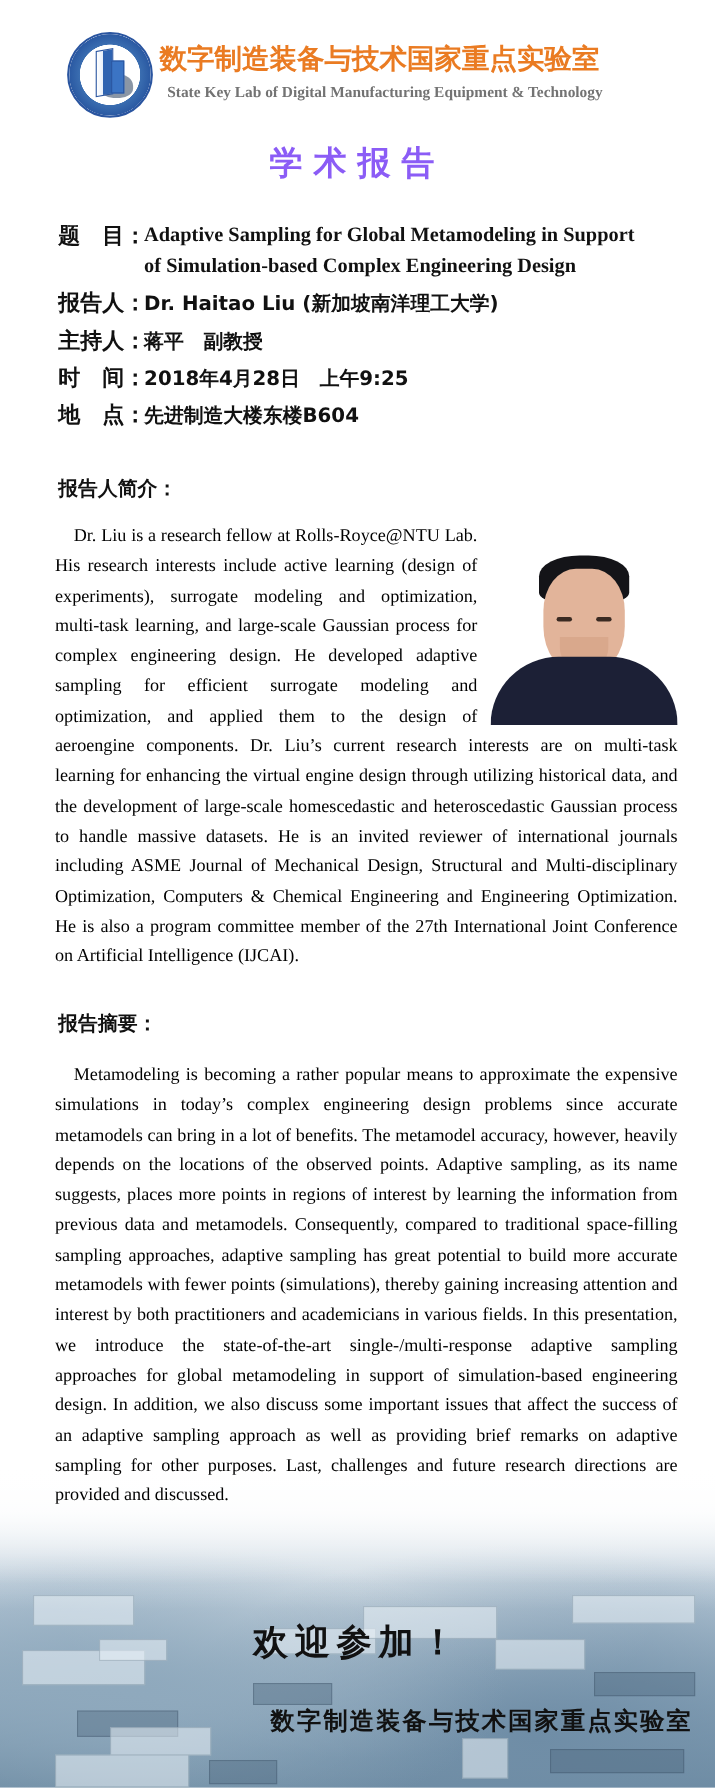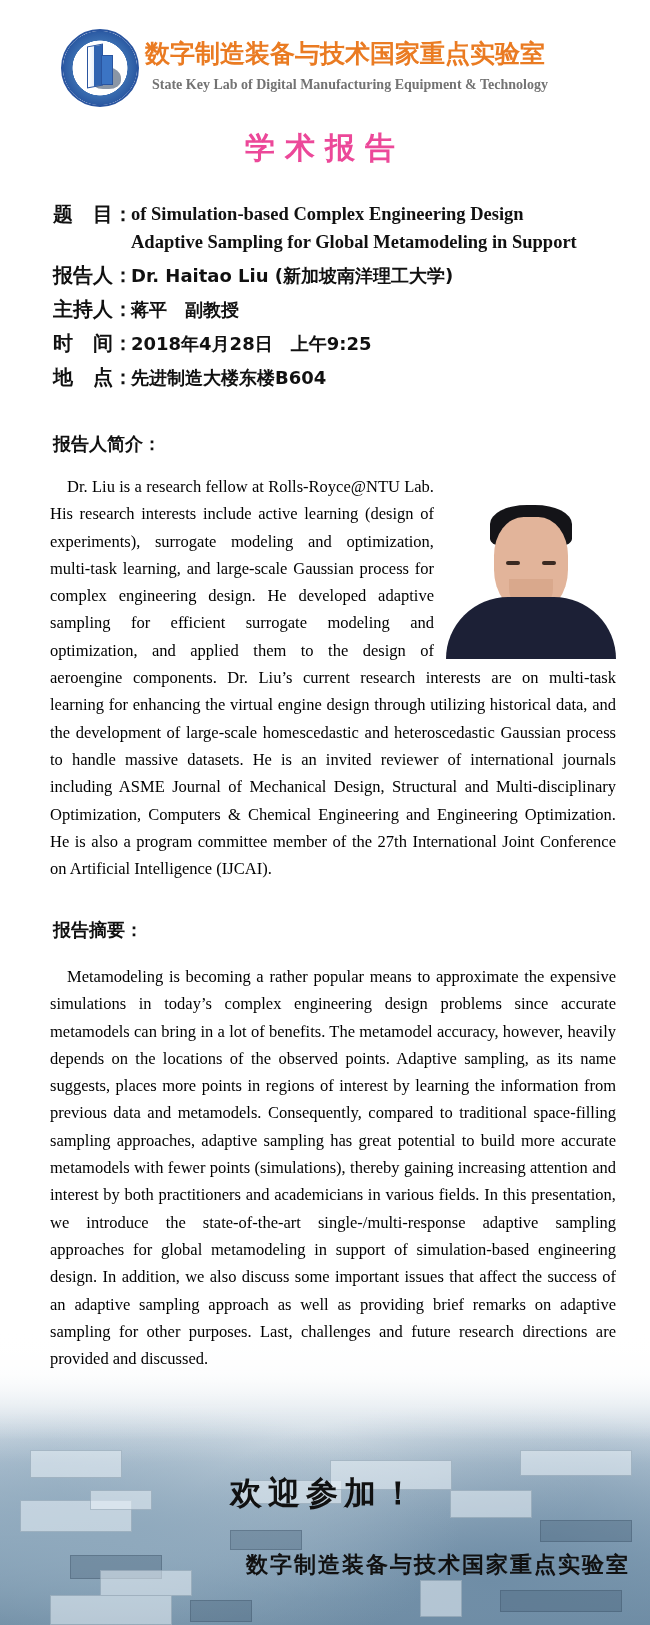--- a/index.html
+++ b/index.html
@@ -56,21 +56,21 @@
   }
   .title-en {
     position: absolute; left: 97px; top: 52px;
     font-family: "Liberation Serif", serif; font-weight: bold; font-size: 14px;
     color: #737373; white-space: nowrap;
   }
 
   .report-title {
     position: absolute; left: 0; width: 650px; top: 128px; text-align: center;
     font-family: "DejaVu Sans", sans-serif; font-weight: bold; font-size: 30px; letter-spacing: 10px;
-    color: #ec4899;
+    color: #8b5cf6;
   }
 
   .info { position: absolute; left: 53px; top: 200px; width: 580px; }
   .info-row { display: flex; align-items: baseline; height: 34px; font-size: 18px; }
   .info-label {
     font-family: "DejaVu Sans", sans-serif; font-weight: bold; font-size: 20px;
     width: 78px; flex: none; white-space: pre;
   }
   .info-value { font-family: "DejaVu Sans", sans-serif; font-weight: bold; font-size: 18px; }
   .info-value.serif { font-family: "Liberation Serif", serif; font-weight: bold; font-size: 18.5px; line-height: 28px; }
@@ -152,22 +152,22 @@
     <div class="title-cn">数字制造装备与技术国家重点实验室</div>
     <div class="title-en">State Key Lab of Digital Manufacturing Equipment &amp; Technology</div>
   </div>
 
   <div class="report-title">学术报告</div>
 
   <div class="info">
     <div class="info-row title-row">
       <span class="info-label">题　目：</span>
       <div class="info-value serif">
+        <div>Adaptive Sampling for Global Metamodeling in Support</div>
         <div>of Simulation-based Complex Engineering Design</div>
-        <div>Adaptive Sampling for Global Metamodeling in Support</div>
       </div>
     </div>
     <div class="info-row">
       <span class="info-label">报告人：</span>
       <span class="info-value">Dr. Haitao Liu (新加坡南洋理工大学)</span>
     </div>
     <div class="info-row">
       <span class="info-label">主持人：</span>
       <span class="info-value">蒋平　副教授</span>
     </div>

